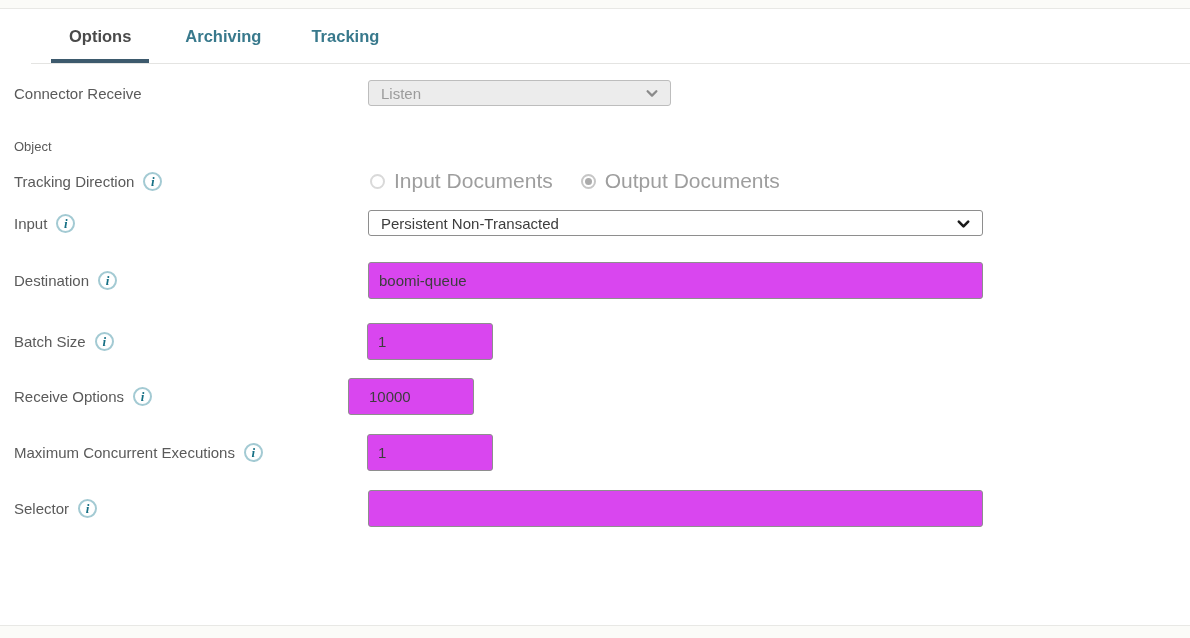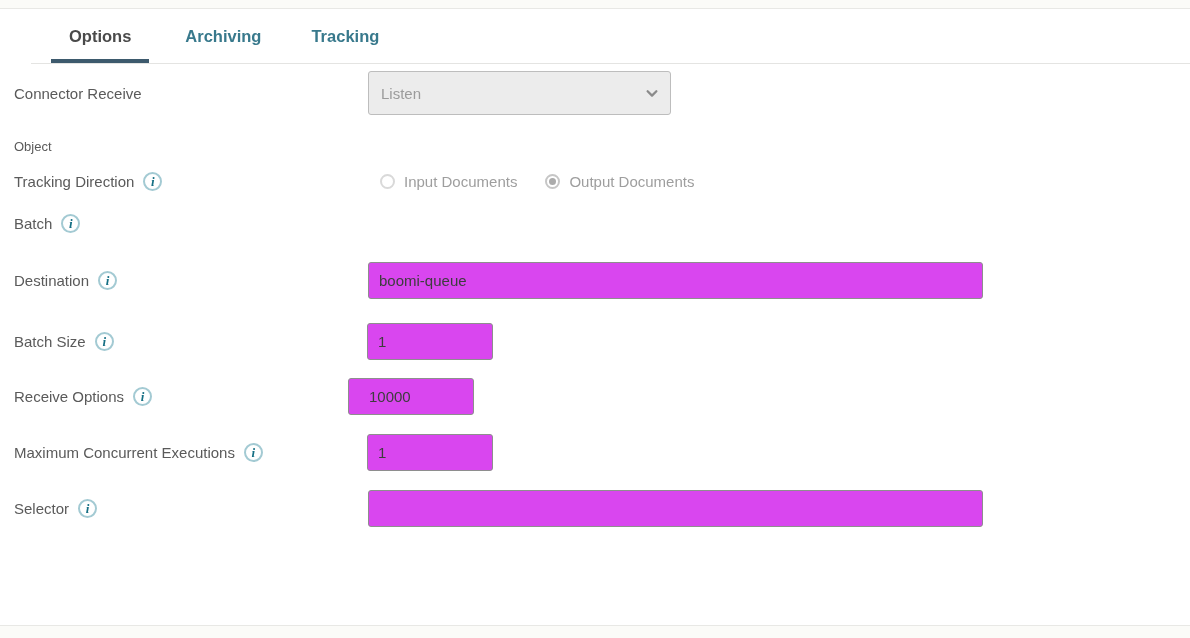--- a/index.html
+++ b/index.html
@@ -20,34 +20,34 @@
   .tab.t3{margin-left:14px;}
 
   
   .row{position:absolute;left:0;width:100%;height:38px;display:flex;align-items:center;}
   .label-wrap{position:absolute;left:14px;display:flex;align-items:center;font-size:15px;color:#5a5a5a;white-space:nowrap;}
   .info{margin-left:9px;width:19px;height:19px;border:2px solid #a3cad3;border-radius:50%;box-sizing:border-box;
         display:inline-flex;align-items:center;justify-content:center;flex:0 0 auto;cursor:pointer;}
   .info i{font-family:"Liberation Serif", serif;font-style:italic;font-weight:700;font-size:13px;line-height:1;color:#156f84;}
 
   
-  .select{height:44px;border:1px solid #8e8e8e;border-radius:3px;background:#ffffff;display:flex;align-items:center;
+  .select{height:26px;border:1px solid #8e8e8e;border-radius:3px;background:#ffffff;display:flex;align-items:center;
           padding:0 34px 0 12px;font-size:15px;color:#3d3d3d;position:absolute;box-sizing:border-box;cursor:pointer;}
   .select .chev{position:absolute;right:11px;top:50%;margin-top:-7px;}
   .select.disabled{background:#ececec;border-color:#bdbdbd;color:#9b9b9b;cursor:default;}
 
   
   .tinput{height:37px;border:1px solid #8e8e8e;border-radius:3px;background:#d946ef;font-size:15px;color:#3d3d3d;
           padding:0 10px;box-sizing:border-box;font-family:"Liberation Sans", sans-serif;outline:none;position:absolute;}
   .w-wide{width:615px;}
   .w-narrow{width:126px;}
   .w-mid{width:303px;}
 
   
-  .radio-group{position:absolute;left:380px;display:flex;align-items:center;gap:28px;font-size:15px;color:#9e9e9e;text-align:center;}
+  .radio-group{position:absolute;left:370px;display:flex;align-items:center;gap:28px;font-size:21px;color:#9e9e9e;text-align:center;}
   .radio-opt{display:flex;align-items:center;gap:9px;cursor:default;}
   .radio{width:15px;height:15px;border-radius:50%;border:2px solid #d9d9d9;background:#fff;box-sizing:border-box;
          display:inline-flex;align-items:center;justify-content:center;flex:0 0 auto;}
   .radio.checked{border-color:#c6c6c6;}
   .radio.checked::after{content:"";width:7px;height:7px;border-radius:50%;background:#ababab;}
   .plain-label{position:absolute;left:14px;font-size:13px;color:#5a5a5a;}
 </style>
 </head>
 <body>
 
@@ -90,24 +90,30 @@
       </span>
       <span class="radio-opt">
         <span class="radio checked"></span>
         <span>Output Documents</span>
       </span>
     </div>
   </div>
 
   <div class="row" style="top:204px">
     <div class="label-wrap">
-      <span>Batch</span>
+      <span>Input</span>
       <span class="info">
           <i>i</i>
         </span>
+    </div>
+    <div class="select w-wide" style="left:368px">
+      <span>Persistent Non-Transacted</span>
+      <svg class="chev" width="15" height="15" viewBox="0 0 16 16">
+        <path d="M3 6l5 5 5-5" fill="none" stroke="#1a1a1a" stroke-width="2.8" stroke-linecap="round" stroke-linejoin="round"></path>
+      </svg>
     </div>
   </div>
 
   <div class="row" style="top:261px">
     <div class="label-wrap">
       <span>Destination</span>
       <span class="info">
           <i>i</i>
         </span>
     </div>

